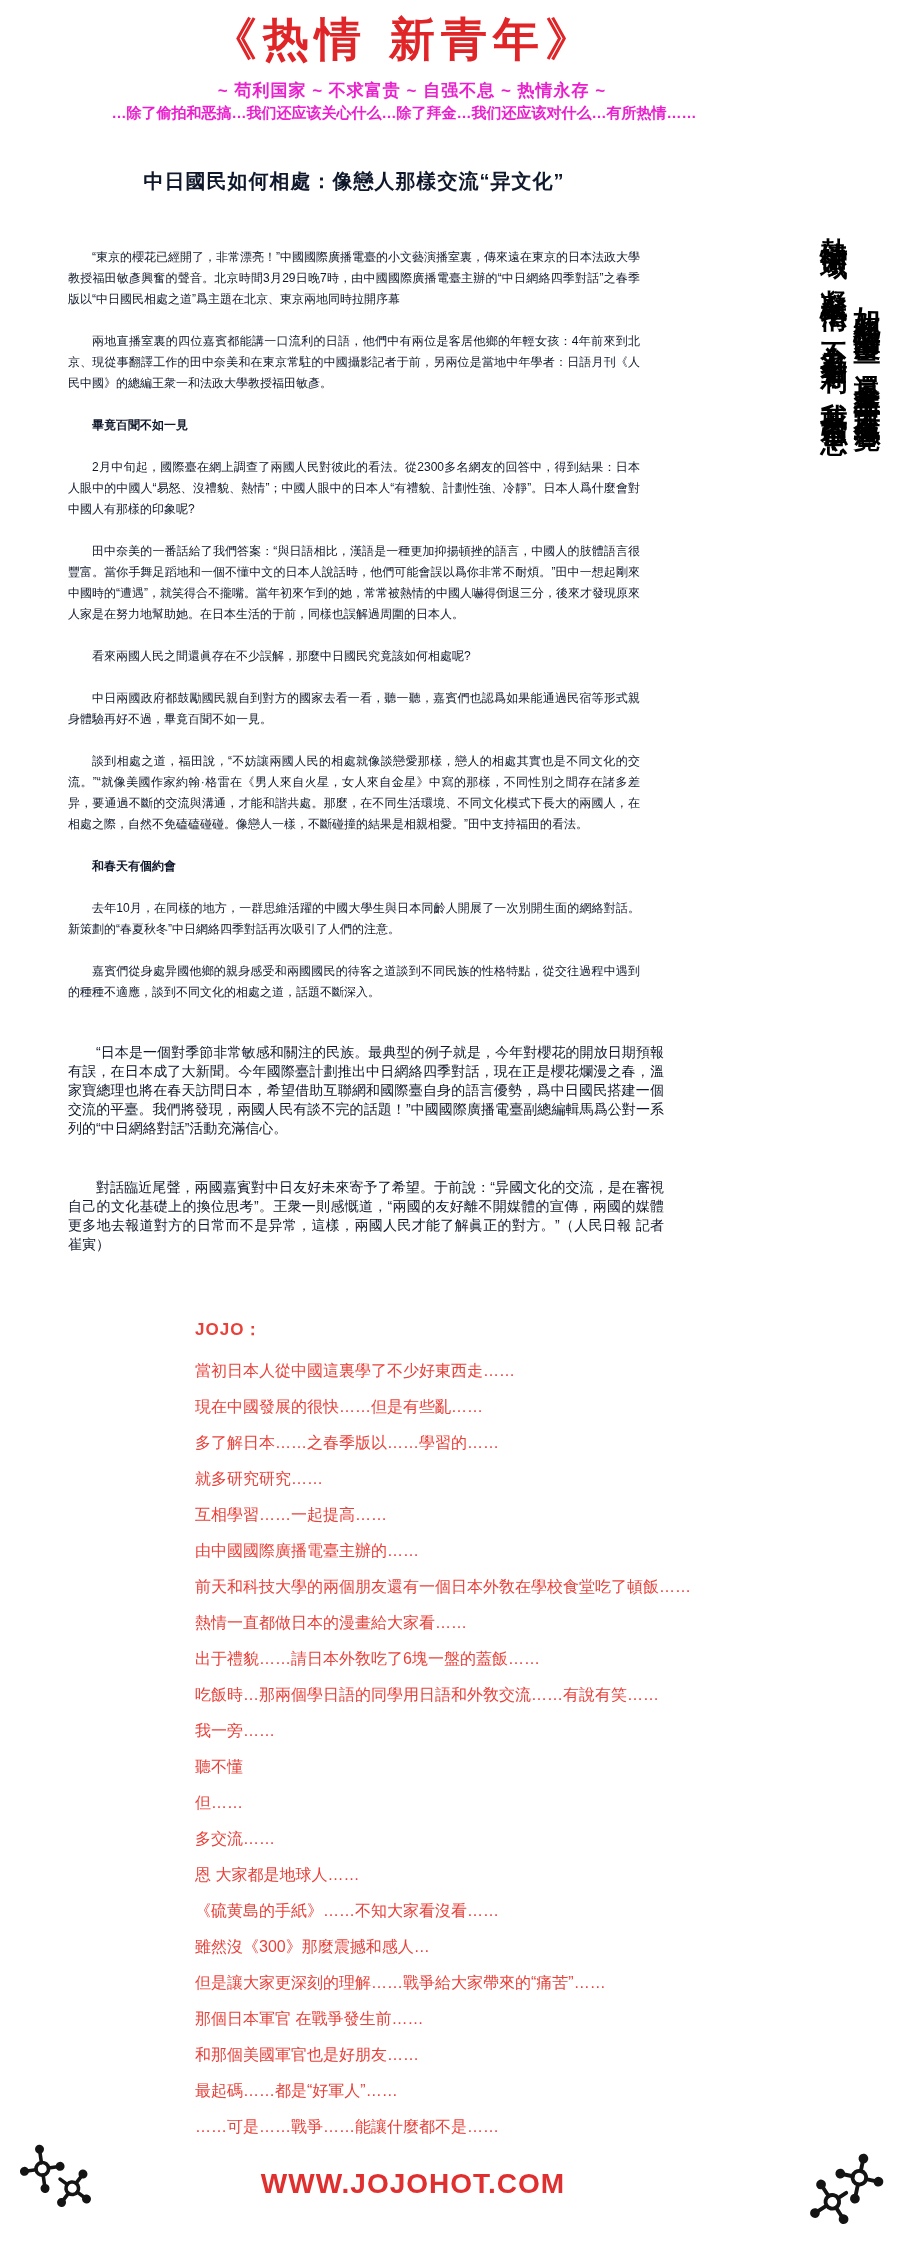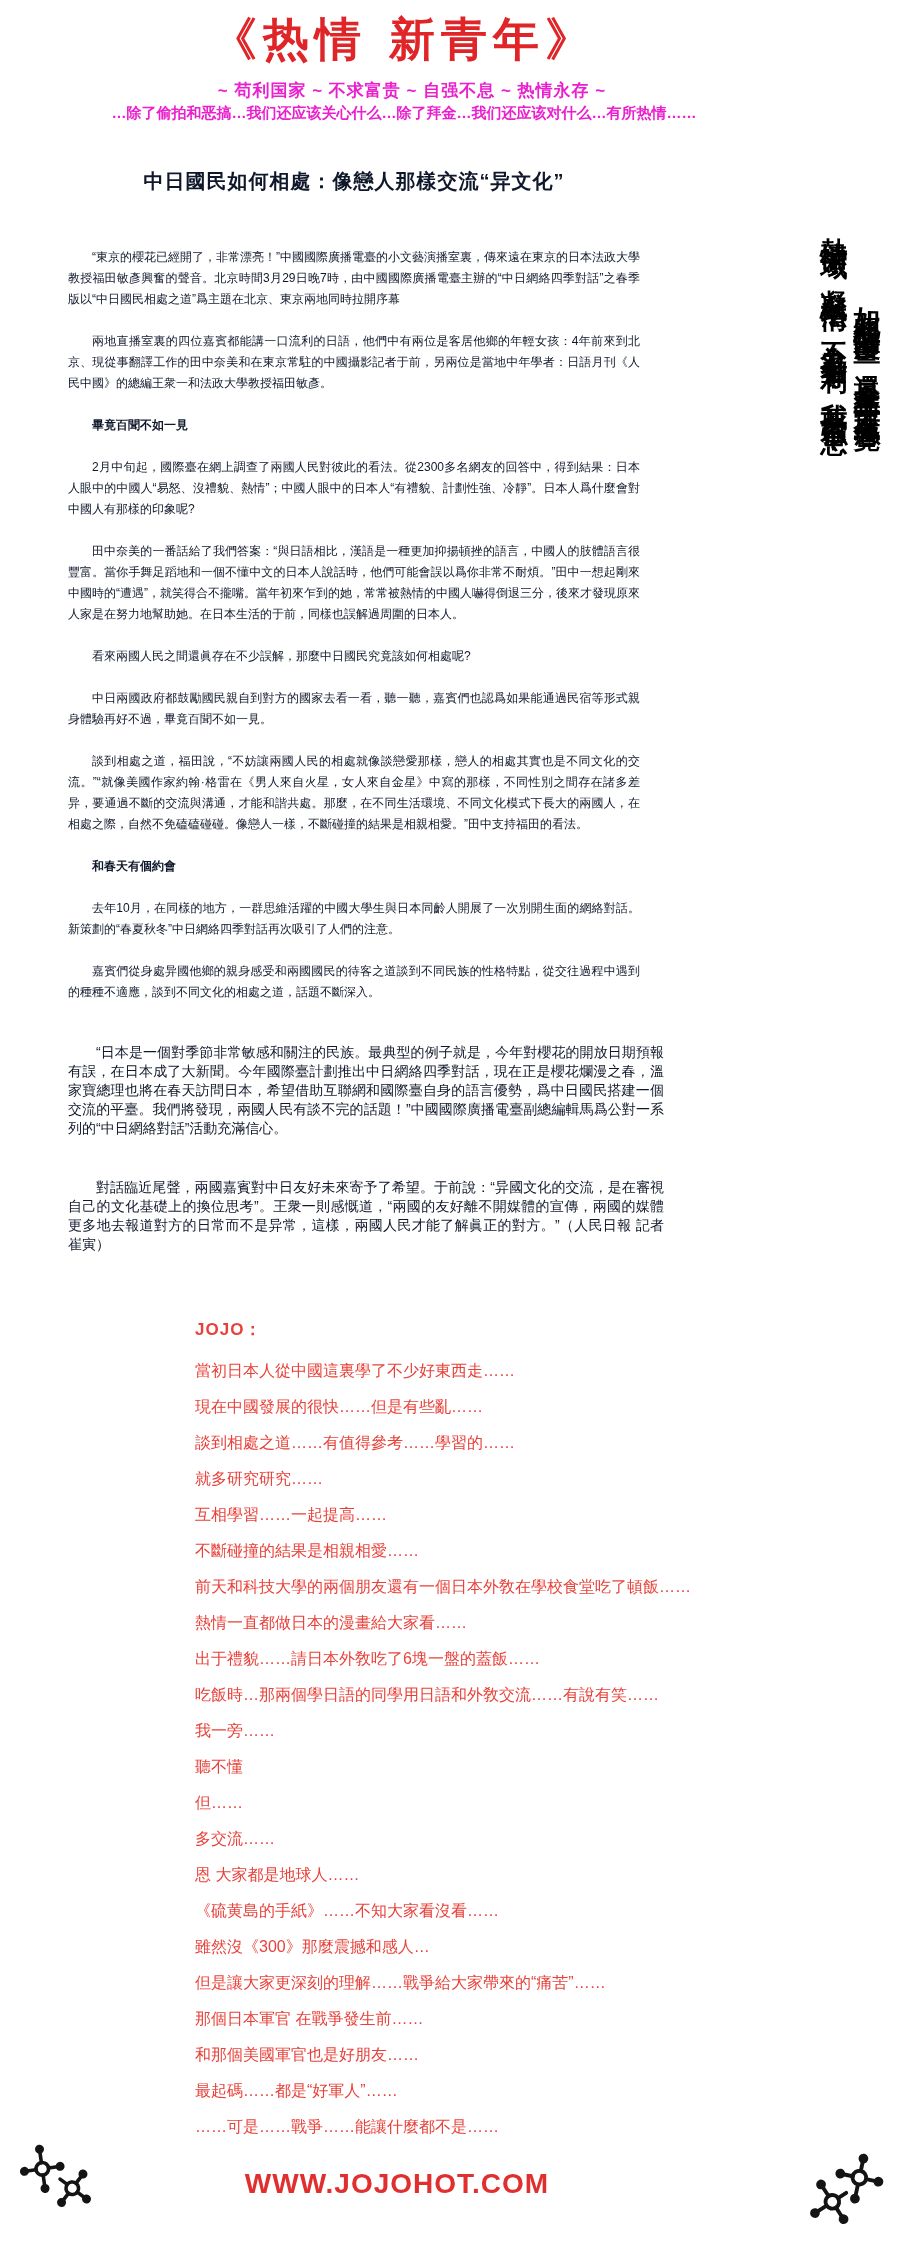--- a/index.html
+++ b/index.html
@@ -34,21 +34,21 @@
     color:#000;white-space:nowrap;
   }
   .v-inner{left:818px;top:216px;}
   .v-outer{left:851px;top:286px;}
   
   .comments{position:absolute;left:195px;top:1318px;width:640px;color:#e8413a;}
   .c-author{font-size:17px;font-weight:bold;margin-bottom:22px;letter-spacing:1px;}
   .c-line{font-size:16px;line-height:16px;margin-bottom:20px;white-space:nowrap;}
   
   .footer-site{
-    position:absolute;left:0;top:2168px;width:794px;text-align:center;
+    position:absolute;left:16px;top:2168px;width:794px;text-align:center;
     font-size:28px;font-weight:bold;color:#e02f2f;letter-spacing:1px;
   }
   .corner{position:absolute;}
   .corner.left{left:20px;top:2138px;width:72px;height:76px;transform:rotate(-8deg);}
   .corner.right{left:808px;top:2150px;width:78px;height:78px;transform:rotate(12deg);}
 </style>
 </head>
 <body>
 
 <div class="banner">
@@ -74,24 +74,24 @@
   <p class="para small">對話臨近尾聲，兩國嘉賓對中日友好未來寄予了希望。于前說：“异國文化的交流，是在審視自己的文化基礎上的換位思考”。王衆一則感慨道，“兩國的友好離不開媒體的宣傳，兩國的媒體更多地去報道對方的日常而不是异常，這樣，兩國人民才能了解眞正的對方。”（人民日報 記者 崔寅）</p>
 </div>
 
 <div class="v-col v-inner">熱情領域！凝聚熱情！不為爭名奪利！我要自強不息！</div>
 <div class="v-col v-outer">如此經典的漫畫！還是拿在手中才更有感覺！</div>
 
 <div class="comments">
   <div class="c-author">JOJO：</div>
   <div class="c-line">當初日本人從中國這裏學了不少好東西走……</div>
   <div class="c-line">現在中國發展的很快……但是有些亂……</div>
-  <div class="c-line">談到相處之道……有值得參考……學習的……</div>
+  <div class="c-line">多了解日本……之春季版以……學習的……</div>
   <div class="c-line">就多研究研究……</div>
   <div class="c-line">互相學習……一起提高……</div>
-  <div class="c-line">不斷碰撞的結果是相親相愛……</div>
+  <div class="c-line">由中國國際廣播電臺主辦的……</div>
   <div class="c-line">前天和科技大學的兩個朋友還有一個日本外敎在學校食堂吃了頓飯……</div>
   <div class="c-line">熱情一直都做日本的漫畫給大家看……</div>
   <div class="c-line">出于禮貌……請日本外敎吃了6塊一盤的蓋飯……</div>
   <div class="c-line">吃飯時…那兩個學日語的同學用日語和外敎交流……有說有笑……</div>
   <div class="c-line">我一旁……</div>
   <div class="c-line">聽不懂</div>
   <div class="c-line">但……</div>
   <div class="c-line">多交流……</div>
   <div class="c-line">恩 大家都是地球人……</div>
   <div class="c-line">《硫黄島的手紙》……不知大家看沒看……</div>

